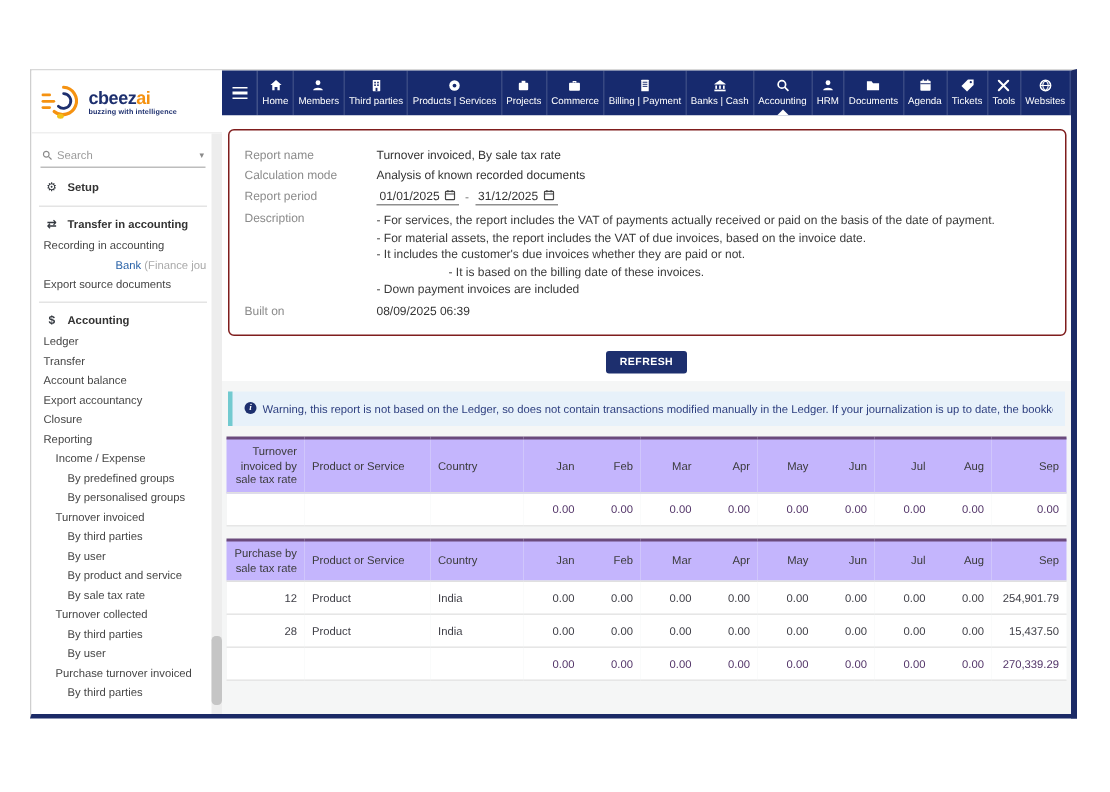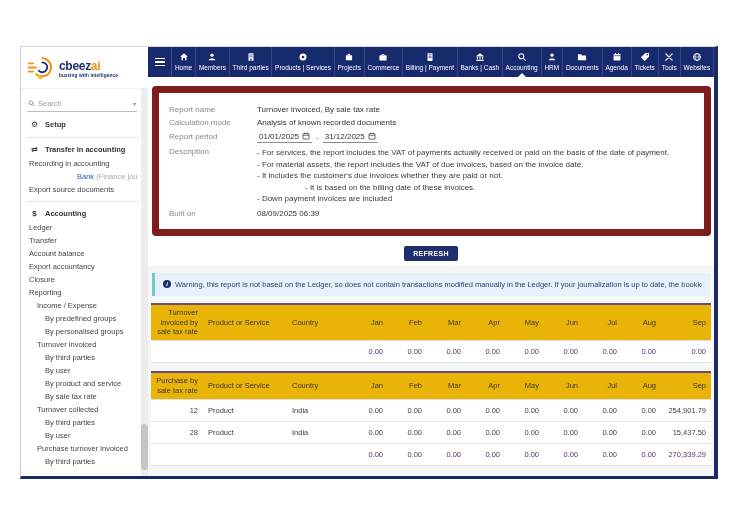--- a/index.html
+++ b/index.html
@@ -48,21 +48,21 @@
   .burger i { display:block; width:10px; height:1.5px; background:#fff; }
   .nav-item { flex:1 1 auto; min-width:0; display:flex; flex-direction:column; align-items:center; justify-content:center; gap:1.5px; padding:2px 3px 3px; border-right:1px solid rgba(255,255,255,0.14); position:relative; white-space:nowrap; cursor:pointer; }
   .nav-ico { height:10px; display:flex; align-items:center; }
   .nav-ico svg { width:10px; height:10px; display:block; }
   .nav-label { font-size:6.5px; letter-spacing:0; }
   .nav-item.active::after { content:""; position:absolute; bottom:0; left:50%; margin-left:-4px;
     border-left:4px solid transparent; border-right:4px solid transparent; border-bottom:4px solid #fff; }
 
   .main { flex:1; min-width:0; background:#fff; display:flex; flex-direction:column; overflow:hidden; }
 
-  .report-box { margin:9px 3px 0 4px; border:7px solid #7f1d1d; border-radius:4px; padding:7px 10px 6px; font-size:8px; }
+  .report-box { margin:9px 3px 0 4px; border:1px solid #7f1d1d; border-radius:4px; padding:7px 10px 6px; font-size:8px; }
   .field-row { display:flex; align-items:flex-start; margin:4.5px 0; }
   .field-label { flex:none; width:88px; color:#8b8b8b; }
   .field-value { color:#333; min-width:0; }
   .period-value { display:flex; align-items:center; gap:4px; color:#333; }
   .date-input { display:inline-flex; align-items:center; gap:3px; border-bottom:1px solid #8f8f8f; padding:0 2px 1px; cursor:text; }
   .cal-icon svg { width:8px; height:8px; display:block; }
   .desc-line { line-height:1.45; color:#3a3a3a; }
 
   .refresh-row { flex:none; text-align:center; padding:6px 0 5px; }
   .refresh-btn { background:#1d2f6e; color:#fff; border:none; border-radius:2px; font-family:inherit;
@@ -73,21 +73,21 @@
   .warning-bar { margin:0 3px 7px; background:#e7f1fa; border-left:3px solid #72cad0; color:#2f4080;
     font-size:7.5px; padding:7px 8px; display:flex; align-items:center; gap:4px; white-space:nowrap; overflow:hidden; }
   .info-icon { flex:none; width:8px; height:8px; border-radius:50%; background:#1d2f6e; color:#fff;
     font-size:6px; font-weight:bold; font-style:italic; display:inline-flex; align-items:center; justify-content:center; font-family:"Liberation Serif",serif; }
   .info-icon::before { content:"i"; }
   .warning-text { overflow:hidden; }
 
   table.rpt { width:calc(100% - 4px); margin:0 2px; border-collapse:collapse; table-layout:fixed;
     font-size:7.5px; border-top:2px solid #6b4a7c; }
   table.rpt.t1 { margin-bottom:8px; }
-  .rpt th { background:#eab308; font-weight:normal; color:#3a3a3a; padding:3px 5px; border-bottom:1px solid #e0e0e0;
+  .rpt th { background:#c4b5fd; font-weight:normal; color:#3a3a3a; padding:3px 5px; border-bottom:1px solid #e0e0e0;
     vertical-align:middle; text-align:right; line-height:1.3; }
   .rpt th.al { text-align:left;margin-top:31px; }
   .rpt td { background:#fff; color:#3e3e46; padding:6px 5px; border-bottom:1px solid #e6e6e6;
     text-align:right; white-space:nowrap; overflow:hidden; }
   .rpt td.al { text-align:left; }
   .rpt tr.total td { color:#533569; }
 </style>
 </head>
 <body>
 

